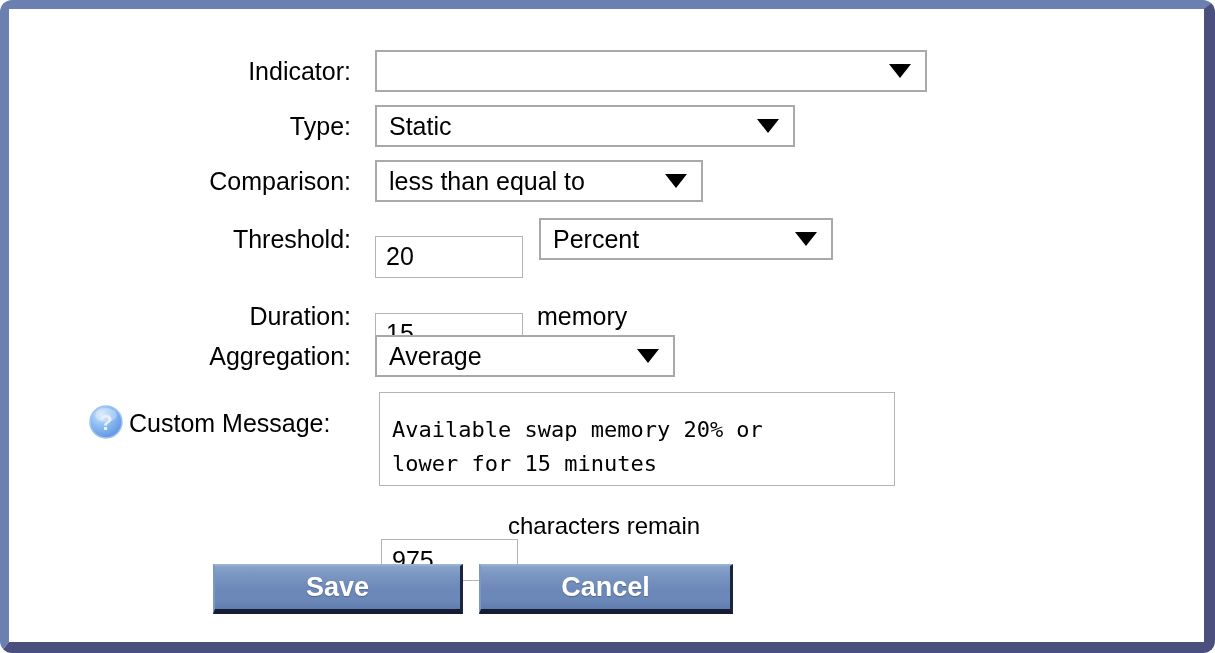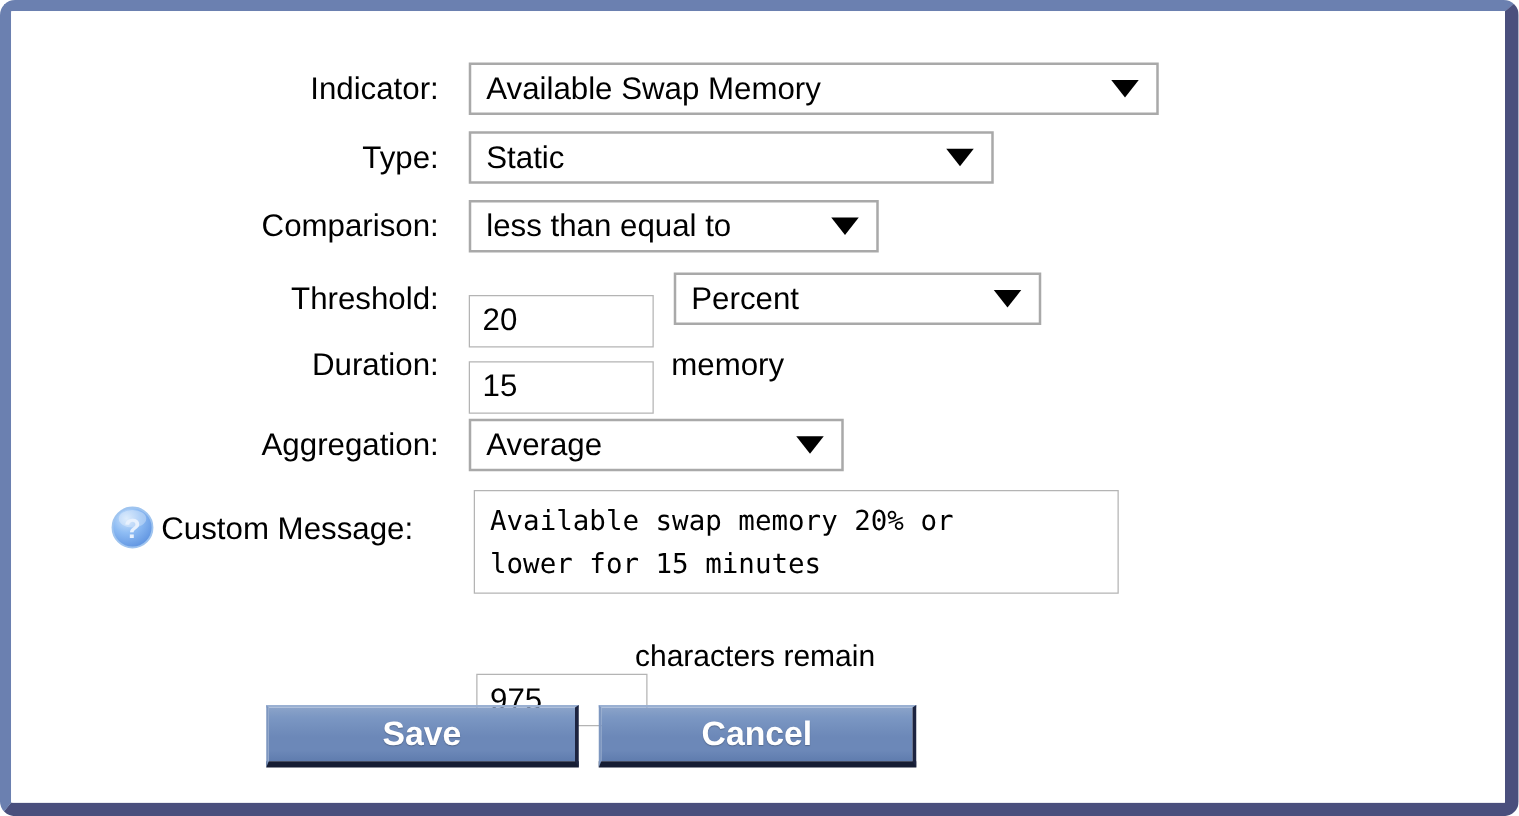--- a/index.html
+++ b/index.html
@@ -107,29 +107,29 @@
     margin-left: 14px;
     white-space: nowrap;
   }
 
   
   #custom-message-textarea {
     position: absolute;
     left: 368px;
     top: 381px;
     width: 516px;
-    height: 83px;
+    height: 94px;
     box-sizing: border-box;
     border: 1px solid #b4b4b4;
     background: #ffffff;
     font-family: "DejaVu Sans Mono", monospace;
     font-size: 22px;
     line-height: 34px;
     color: #000000;
-    padding: 8px 10px 0 12px;
+    padding: 20px 10px 0 12px;
     white-space: pre-wrap;
     overflow: hidden;
   }
 
   
   #help-icon {
     position: absolute;
     left: 77px;
     top: 393px;
     width: 36px;
@@ -188,21 +188,20 @@
 </head>
 <body>
 
 <div id="window-frame">
   <div id="window-inner">
 
     <div class="form-row" style="top:39px;">
       <div class="row-label">Indicator:</div>
       <div class="field-area">
         <div class="sel" style="width:552px;">
-          <span>Available Swap Memory</span>
           <span class="arrow"></span>
         </div>
       </div>
     </div>
 
     <div class="form-row" style="top:94px;">
       <div class="row-label">Type:</div>
       <div class="field-area">
         <div class="sel" style="width:420px;">
           <span>Static</span>
@@ -227,21 +226,21 @@
         <div class="txt" style="width:148px;">
           <span>20</span>
         </div>
         <div class="sel" style="width:294px; margin-left:16px;">
           <span>Percent</span>
           <span class="arrow"></span>
         </div>
       </div>
     </div>
 
-    <div class="form-row" style="top:260px;">
+    <div class="form-row" style="top:284px;">
       <div class="row-label">Duration:</div>
       <div class="field-area">
         <div class="txt" style="width:148px;">
           <span>15</span>
         </div>
         <span class="plain-label">memory</span>
       </div>
     </div>
 
     <div class="form-row" style="top:324px;">

